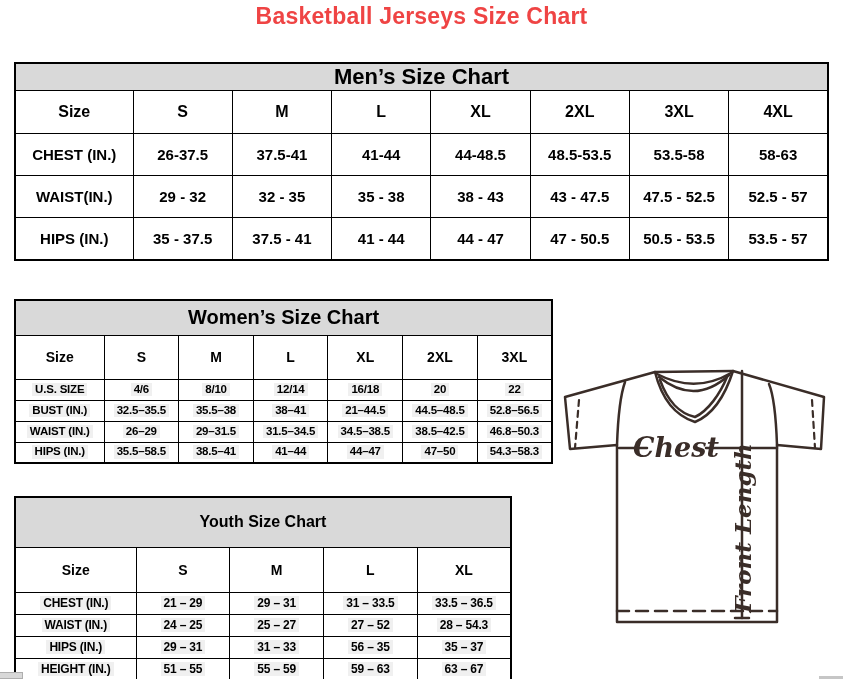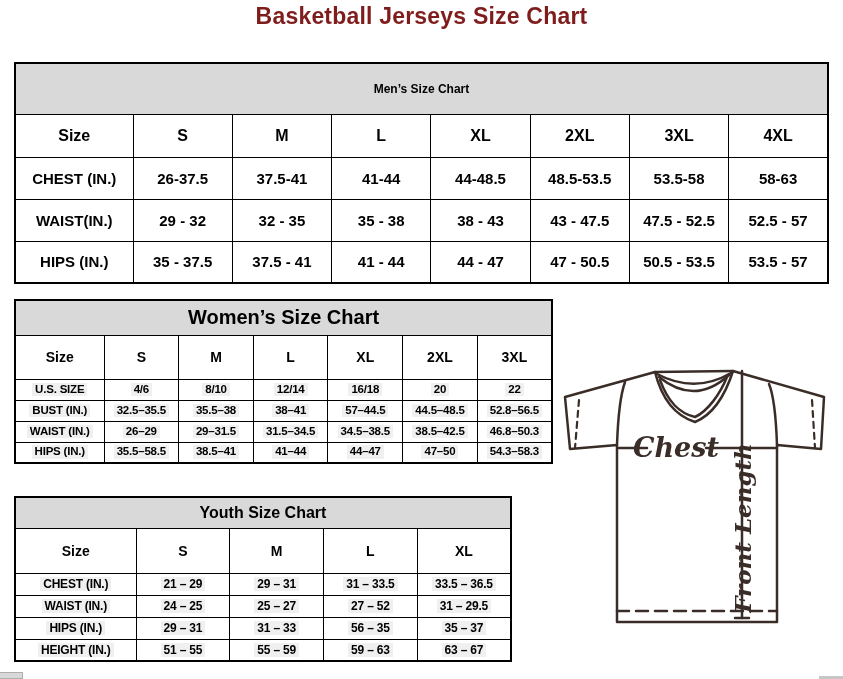--- a/index.html
+++ b/index.html
@@ -1,41 +1,41 @@
 <!DOCTYPE html>
 <html><head>
 <meta charset="utf-8">
 <style>
   * { box-sizing: border-box; }
   html,body { margin:0; padding:0; background:#fff; }
   body { font-family:"Liberation Sans","DejaVu Sans",sans-serif; }
   .canvas { position:relative; width:843px; height:679px; background:#ffffff; overflow:hidden; color:#000; }
 
   .title { position:absolute; left:0; top:3px; width:100%; text-align:center;
-           font-size:23px; font-weight:bold; margin:0; letter-spacing:0.2px; color:#7f1d1d; }
+           font-size:23px; font-weight:bold; margin:0; letter-spacing:0.2px; color:#ef4444; }
 
   table.tbl { position:absolute; border-collapse:collapse; table-layout:fixed;
               background:#fff; border:2.5px solid #000; }
   .tbl td { border:1.5px solid #000; text-align:center; vertical-align:middle;
             padding:0; font-weight:bold; overflow:hidden; white-space:nowrap; color:#000; }
   td.band { background:#d9d9d9; }
 
   #mens { left:14px; top:62px; width:815px; }
-  #mens td.band { height:51px; font-size:12px; }
+  #mens td.band { height:27px; font-size:22px; }
   #mens tr.head td { height:43px; font-size:16px; }
   #mens tr.data td { height:42px; font-size:15px; }
   #mens td.rl { font-size:14px; }
 
   #womens { left:14px; top:299px; width:539px; }
   #womens td.band { height:35px; font-size:20px; }
   #womens tr.head td { height:44px; font-size:14px; }
   #womens tr.data td { height:21px; font-size:11.5px; letter-spacing:-0.2px;text-decoration:underline; }
 
   #youth { left:14px; top:496px; width:498px; }
-  #youth td.band { height:31px; font-size:16px; }
+  #youth td.band { height:50px; font-size:16px; }
   #youth tr.head td { height:45px; font-size:14px; }
   #youth tr.data td { height:22px; font-size:12px; letter-spacing:-0.2px; }
 
   .hl { background:#f0f0f0; padding:0 3px; display:inline-block; line-height:1.2; }
 
   #jersey { position:absolute; left:558px; top:358px; }
 
   .handle-bl { position:absolute; left:0; top:672px; width:23px; height:7px;
                background:#d8d8d8; border:1px solid #aeaeae; border-left:none; }
   .handle-br { position:absolute; left:819px; top:676px; width:24px; height:3px;
@@ -136,21 +136,21 @@
       <td><span class="hl">12/14</span></td>
       <td><span class="hl">16/18</span></td>
       <td><span class="hl">20</span></td>
       <td><span class="hl">22</span></td>
     </tr>
     <tr class="data">
       <td><span class="hl">BUST (IN.)</span></td>
       <td><span class="hl">32.5–35.5</span></td>
       <td><span class="hl">35.5–38</span></td>
       <td><span class="hl">38–41</span></td>
-      <td><span class="hl">57–44.5</span></td>
+      <td><span class="hl">21–44.5</span></td>
       <td><span class="hl">44.5–48.5</span></td>
       <td><span class="hl">52.8–56.5</span></td>
     </tr>
     <tr class="data">
       <td><span class="hl">WAIST (IN.)</span></td>
       <td><span class="hl">26–29</span></td>
       <td><span class="hl">29–31.5</span></td>
       <td><span class="hl">31.5–34.5</span></td>
       <td><span class="hl">34.5–38.5</span></td>
       <td><span class="hl">38.5–42.5</span></td>
@@ -192,21 +192,21 @@
       <td><span class="hl">21 – 29</span></td>
       <td><span class="hl">29 – 31</span></td>
       <td><span class="hl">31 – 33.5</span></td>
       <td><span class="hl">33.5 – 36.5</span></td>
     </tr>
     <tr class="data">
       <td><span class="hl">WAIST (IN.)</span></td>
       <td><span class="hl">24 – 25</span></td>
       <td><span class="hl">25 – 27</span></td>
       <td><span class="hl">27 – 52</span></td>
-      <td><span class="hl">31 – 29.5</span></td>
+      <td><span class="hl">28 – 54.3</span></td>
     </tr>
     <tr class="data">
       <td><span class="hl">HIPS (IN.)</span></td>
       <td><span class="hl">29 – 31</span></td>
       <td><span class="hl">31 – 33</span></td>
       <td><span class="hl">56 – 35</span></td>
       <td><span class="hl">35 – 37</span></td>
     </tr>
     <tr class="data">
       <td><span class="hl">HEIGHT (IN.)</span></td>

